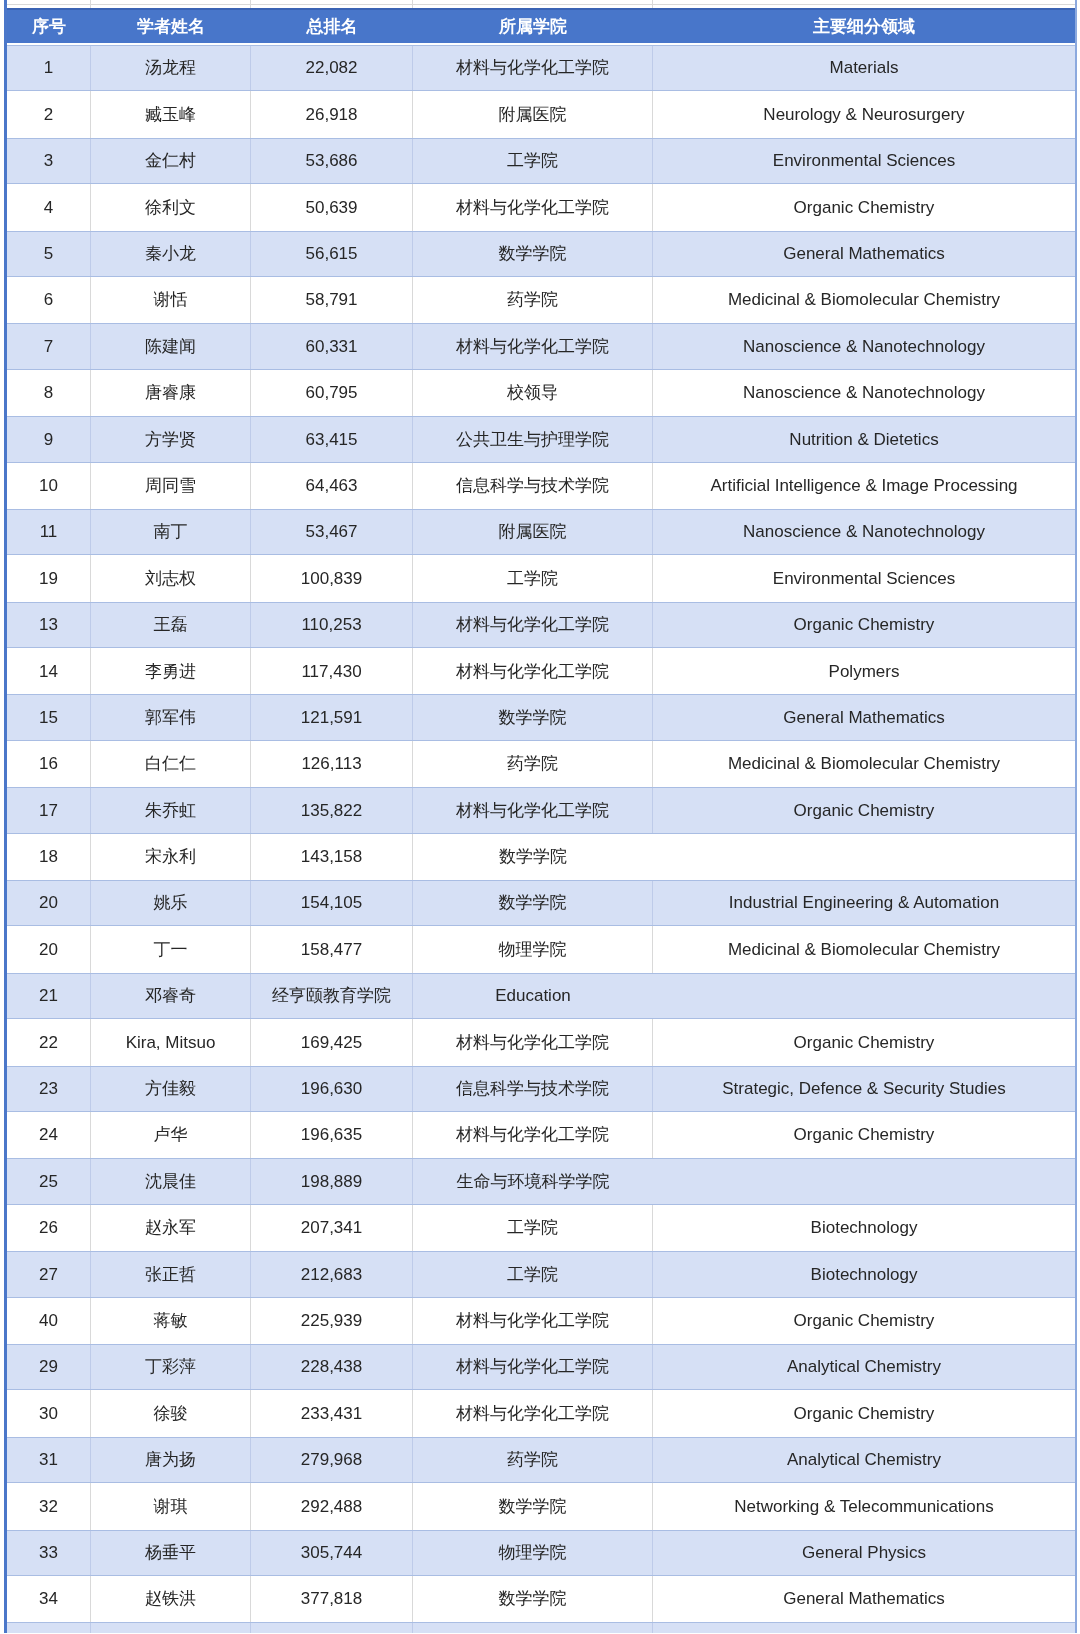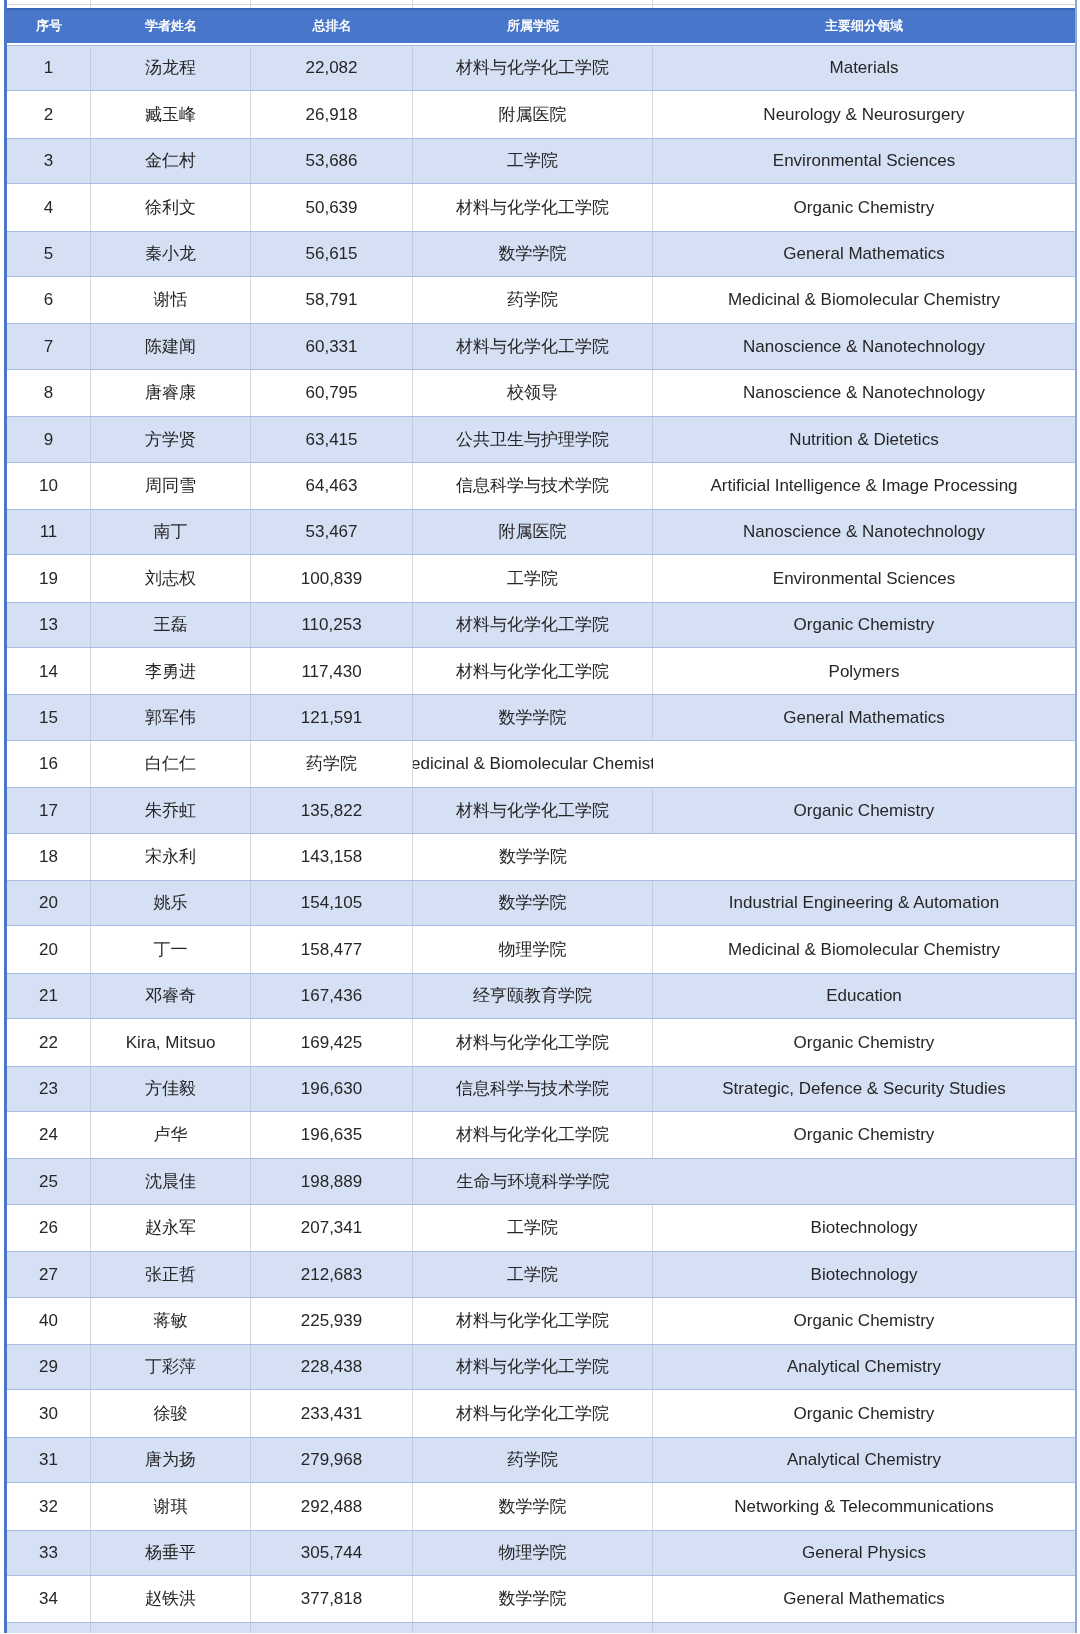--- a/index.html
+++ b/index.html
@@ -46,21 +46,21 @@
   
   .thead {
     height: 37px;
     background: #4876CA;
     border-top: 2px solid #3A63B4;
     border-bottom: 2px solid #ffffff;
   }
   .thead .cell {
     color: #ffffff;
     font-weight: bold;
-    font-size: 13px;
+    font-size: 17px;
   }
 
   
   .row {
     height: 46.4px;
     background: #ffffff;
   }
   .row.banded {
     background: #D6E0F5;
     border-top: 1px solid #A9BDE3;
@@ -215,20 +215,21 @@
         <div class="grid-row row banded">
           <div class="cell col-index">15</div>
           <div class="cell col-name">郭军伟</div>
           <div class="cell col-rank">121,591</div>
           <div class="cell col-college">数学学院</div>
           <div class="cell col-field">General Mathematics</div>
         </div>
         <div class="grid-row row plain">
           <div class="cell col-index">16</div>
           <div class="cell col-name">白仁仁</div>
+          <div class="cell col-rank">126,113</div>
           <div class="cell col-college">药学院</div>
           <div class="cell col-field">Medicinal &amp; Biomolecular Chemistry</div>
         </div>
         <div class="grid-row row banded">
           <div class="cell col-index">17</div>
           <div class="cell col-name">朱乔虹</div>
           <div class="cell col-rank">135,822</div>
           <div class="cell col-college">材料与化学化工学院</div>
           <div class="cell col-field">Organic Chemistry</div>
         </div>
@@ -248,21 +249,20 @@
         <div class="grid-row row plain">
           <div class="cell col-index">20</div>
           <div class="cell col-name">丁一</div>
           <div class="cell col-rank">158,477</div>
           <div class="cell col-college">物理学院</div>
           <div class="cell col-field">Medicinal &amp; Biomolecular Chemistry</div>
         </div>
         <div class="grid-row row banded">
           <div class="cell col-index">21</div>
           <div class="cell col-name">邓睿奇</div>
-          <div class="cell col-rank">167,436</div>
           <div class="cell col-college">经亨颐教育学院</div>
           <div class="cell col-field">Education</div>
         </div>
         <div class="grid-row row plain">
           <div class="cell col-index">22</div>
           <div class="cell col-name">Kira, Mitsuo</div>
           <div class="cell col-rank">169,425</div>
           <div class="cell col-college">材料与化学化工学院</div>
           <div class="cell col-field">Organic Chemistry</div>
         </div>

